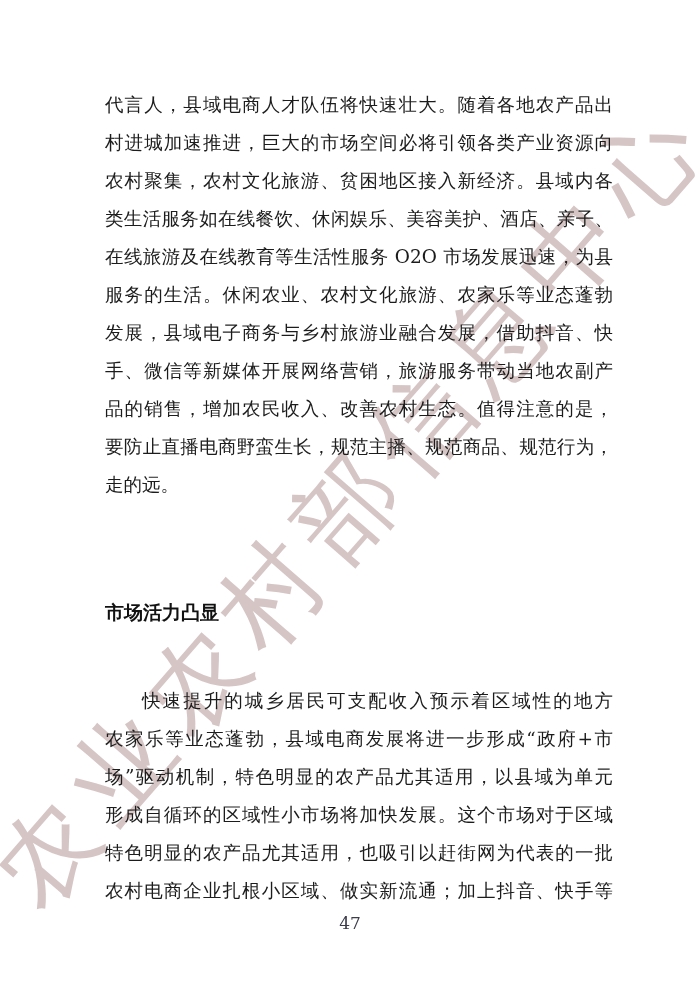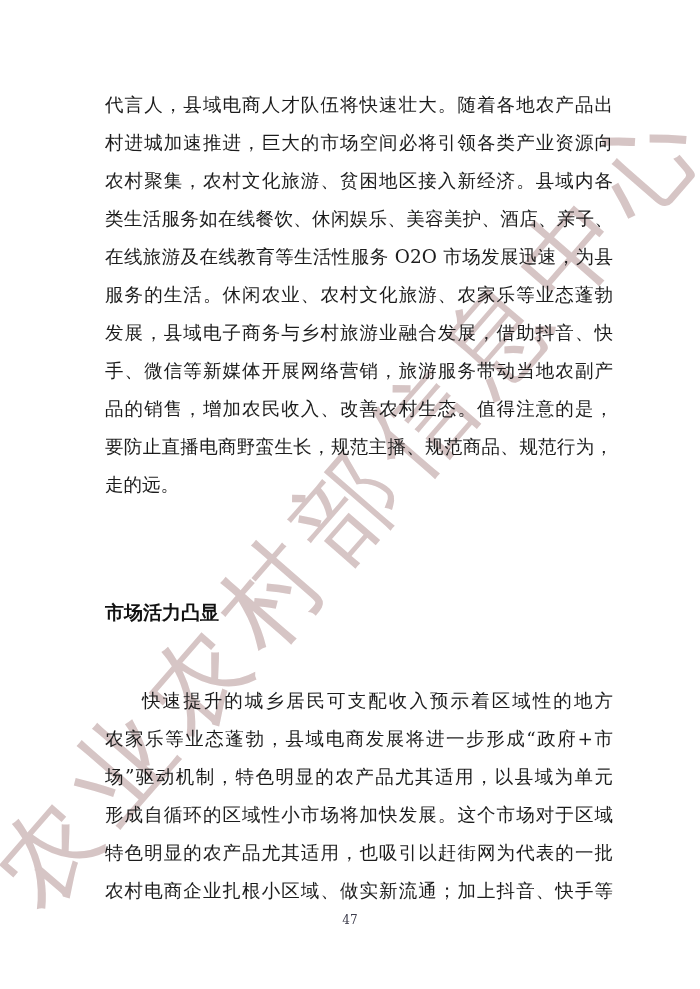--- a/index.html
+++ b/index.html
@@ -59,21 +59,21 @@
     font-size: 19px;
     font-weight: bold;
     color: #111111;
   }
   .page-number {
     position: absolute;
     left: 0;
     top: 913px;
     width: 700px;
     text-align: center;
-    font-size: 12px;
+    font-size: 17px;
     color: #3c3c4c;
     z-index: 1;
   }
 </style>
 </head>
 <body>
 
 <div class="page">
 
   <div class="watermark" style="color: rgb(201, 178, 178); opacity: 0.75;">农业农村部信息中心</div>

